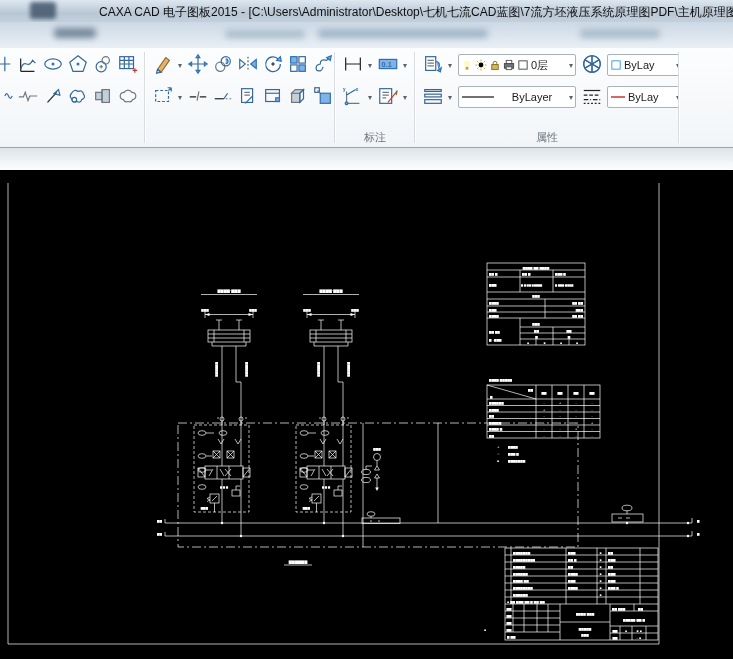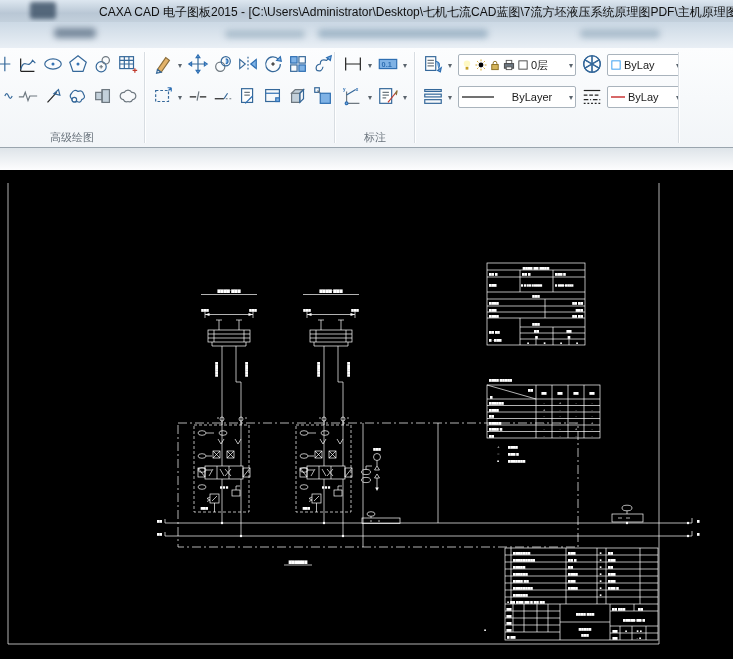--- a/index.html
+++ b/index.html
@@ -141,21 +141,20 @@
               <rect x="11" y="5" width="8" height="14" class="gf"></rect>
               <path d="M11,5 v14" class="gy"></path>
             </svg>
           </span>
         <span class="tool">
             <svg class="i" viewBox="0 0 24 24">
               <path d="M7,16 a4,4 0 1 1 1,-8 a4.5,4.5 0 0 1 8,0 a4,4 0 1 1 1,8 a4,4 0 0 1 -5,2 a4,4 0 0 1 -5,-2 z" class="gy"></path>
             </svg>
           </span>
       </div>
-      <div class="rlabel">高级绘图</div>
     </div>
     <div class="rsep" style="left:144px;"></div>
 
     <div class="rgroup" style="left:146px;width:188px;">
       <div class="rrow">
         <span class="tool">
             <svg class="i" viewBox="0 0 24 24">
               <polygon points="6,18 15,5 19,8 10,21" class="pf"></polygon>
               <polygon points="6,18 10,21 5,22" fill="#c0392b" stroke="none"></polygon>
             </svg>
@@ -380,20 +379,21 @@
             </svg>
           </span>
         <span class="combo" style="width:70px;">
           <svg style="width:16px;height:10px;flex:none;" viewBox="0 0 16 10">
               <path d="M1,5 H15" stroke="#c62828" stroke-width="1.4"></path>
             </svg>
           <span class="cval">ByLay</span>
           <span class="cdd">▾</span>
         </span>
       </div>
+      <div class="rlabel">属性</div>
     </div>
     <div class="rsep" style="left:678px;"></div>
   </div>
 
   <div id="understrip"></div>
 
   <div id="canvas">
     <svg width="733" height="489" viewBox="0 0 733 489">
       <defs>
         <g id="circ">

